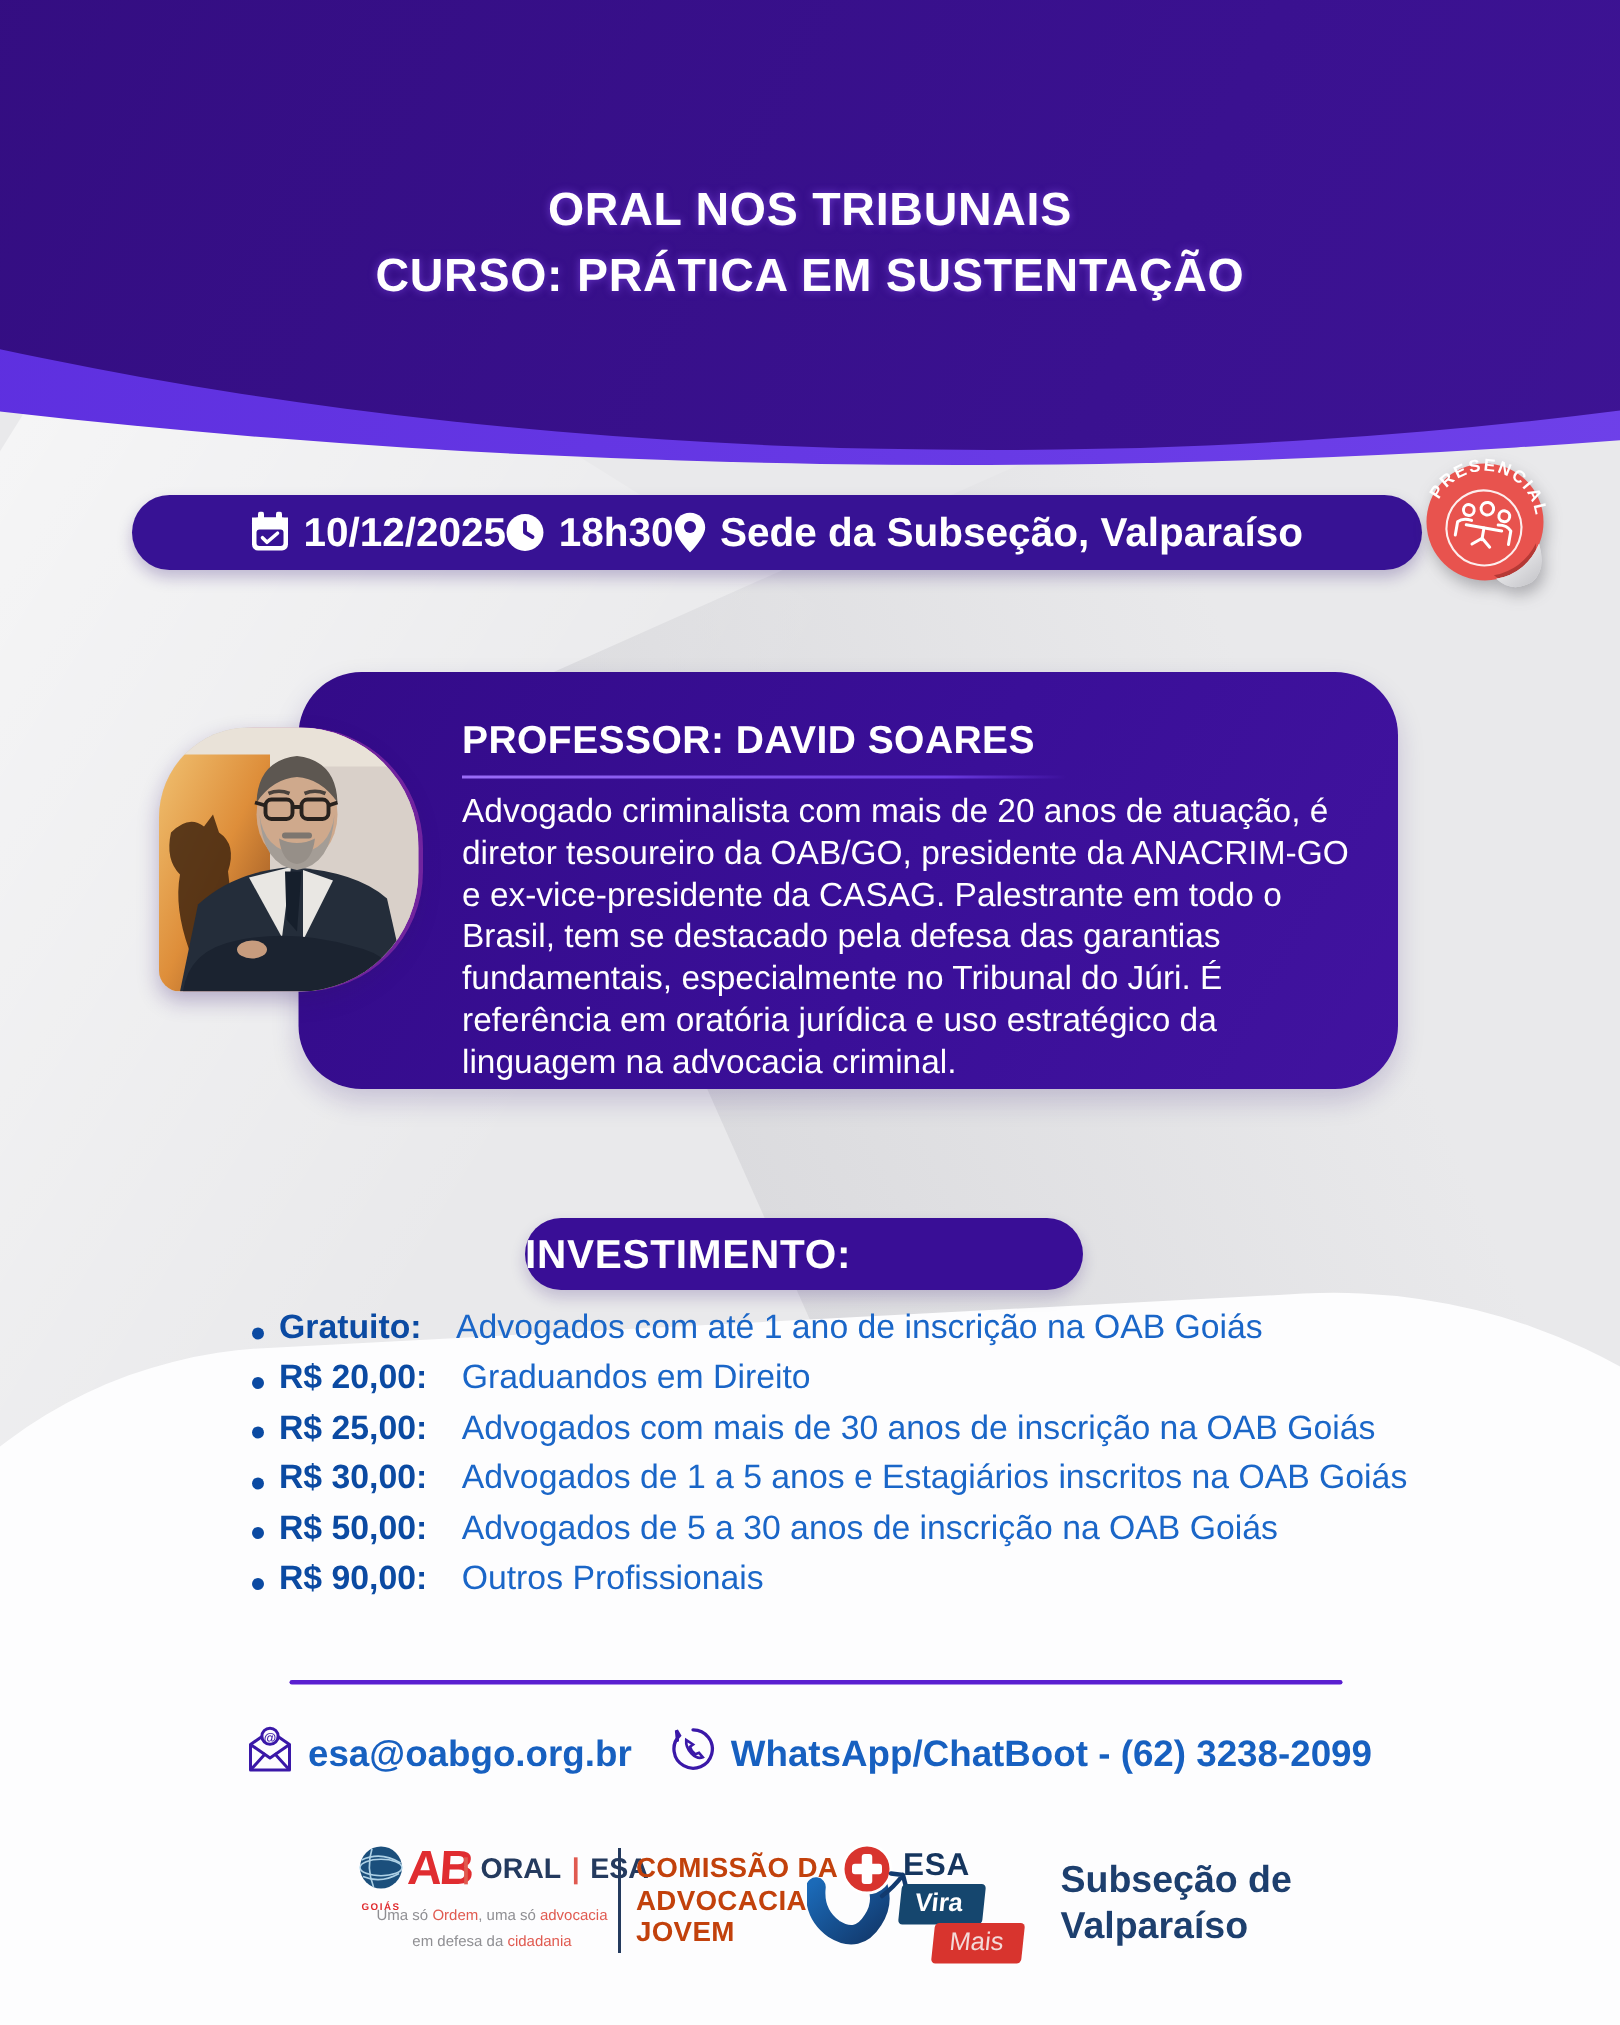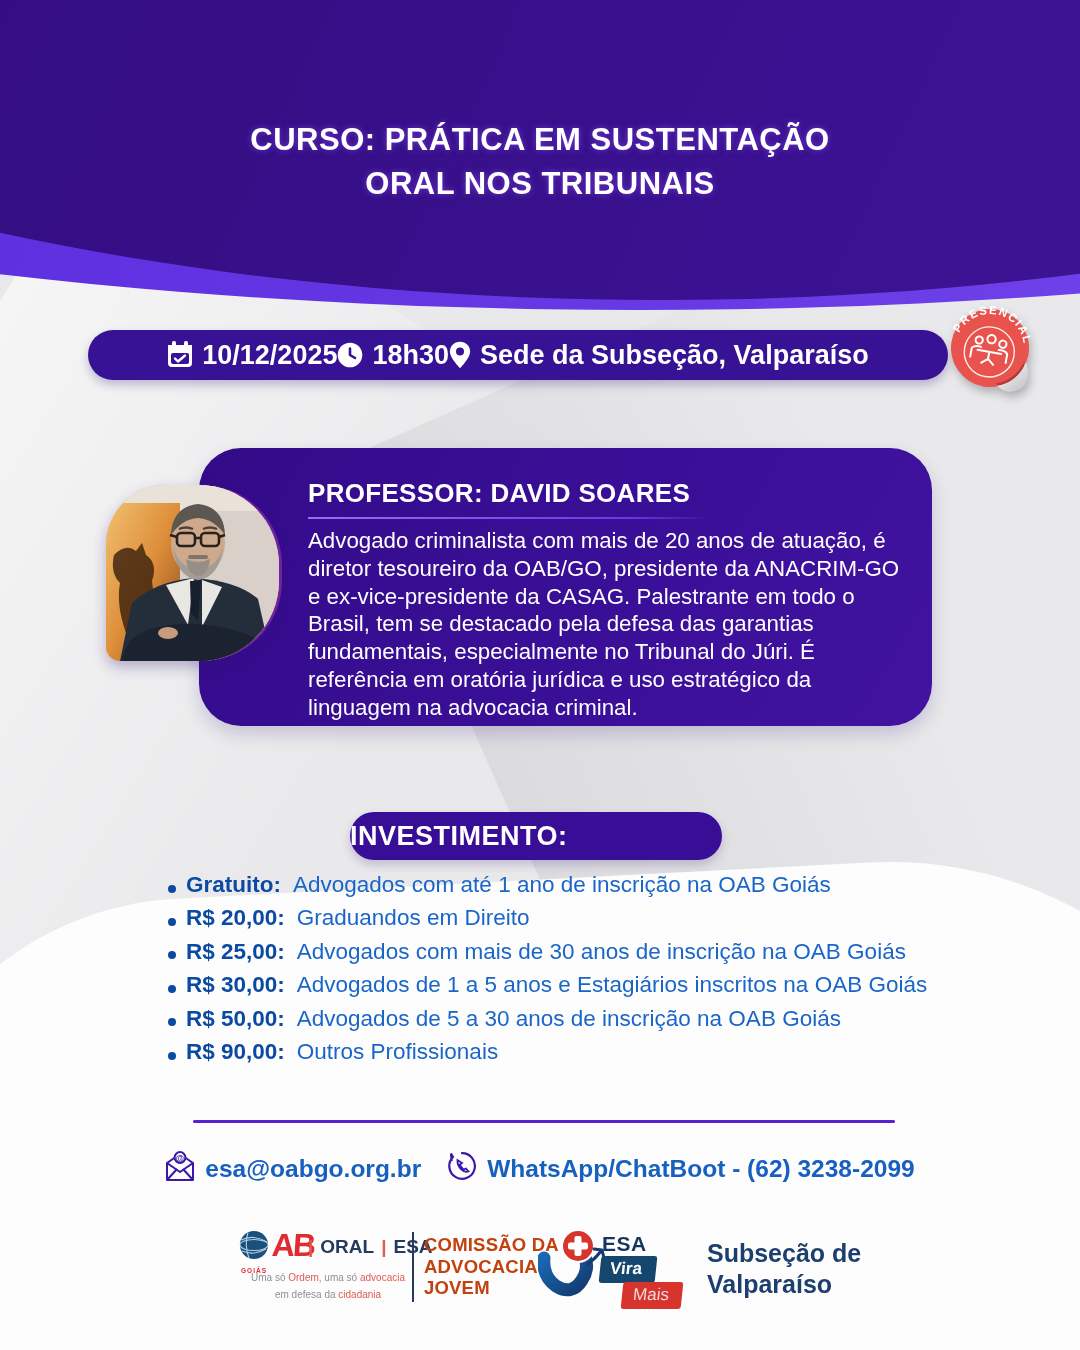--- a/index.html
+++ b/index.html
@@ -67,21 +67,21 @@
     position:absolute;left:350px;top:812px;width:372px;height:48px;border-radius:24px;
     background:#390e96;display:flex;align-items:center;justify-content:flex-start;
     color:#fff;font-weight:bold;font-size:27px;letter-spacing:.5px;z-index:6;
     box-shadow:0 5px 10px rgba(40,10,110,.2);
   }
   .price-list{position:absolute;left:168px;top:872px;width:790px;z-index:6;
     display:flex;flex-direction:column;}
   .price-row{display:flex;align-items:baseline;height:33.4px;font-size:22.5px;}
   .bullet-dot{width:8px;height:8px;border-radius:50%;background:#0b4aa2;
     align-self:center;margin-right:10px;flex:0 0 auto;}
-  .price-label{color:#0b4aa2;font-weight:bold;margin-right:12px;white-space:nowrap;}
+  .price-label{color:#0b4aa2;font-weight:bold;margin-right:23px;white-space:nowrap;}
   .price-audience{color:#1a66c8;font-weight:500;white-space:nowrap;}
   
   .divider{position:absolute;left:193px;top:1120px;width:702px;height:3px;
     background:#5a1fd0;z-index:6;border-radius:2px;}
   .contact-row{position:absolute;left:0;top:1150px;width:1080px;z-index:6;
     display:flex;align-items:center;justify-content:center;gap:26px;}
   .contact-item{display:flex;align-items:center;gap:10px;
     color:#1760c0;font-weight:bold;font-size:24.5px;}
   
   .footer{position:absolute;left:0;top:1226px;width:1080px;height:100px;z-index:6;}
@@ -117,22 +117,22 @@
 <div class="canvas">
 
   <div class="deco deco-1"></div>
   <div class="deco deco-2"></div>
   <div class="deco deco-3"></div>
 
   <div class="violet-ellipse"></div>
   <div class="dark-ellipse"></div>
 
   <div class="title">
+    <div>ORAL NOS TRIBUNAIS</div>
     <div>CURSO: PRÁTICA EM SUSTENTAÇÃO</div>
-    <div>ORAL NOS TRIBUNAIS</div>
   </div>
 
   <div class="white-blob"></div>
 
   <div class="info-bar">
     <div class="info-item">
       <span>
         <svg width="26" height="28" viewBox="0 0 26 28">
           <rect x="1" y="4" width="24" height="22" rx="4" fill="#fff"></rect>
           <rect x="5" y="0" width="4" height="7" rx="1.6" fill="#fff"></rect>

